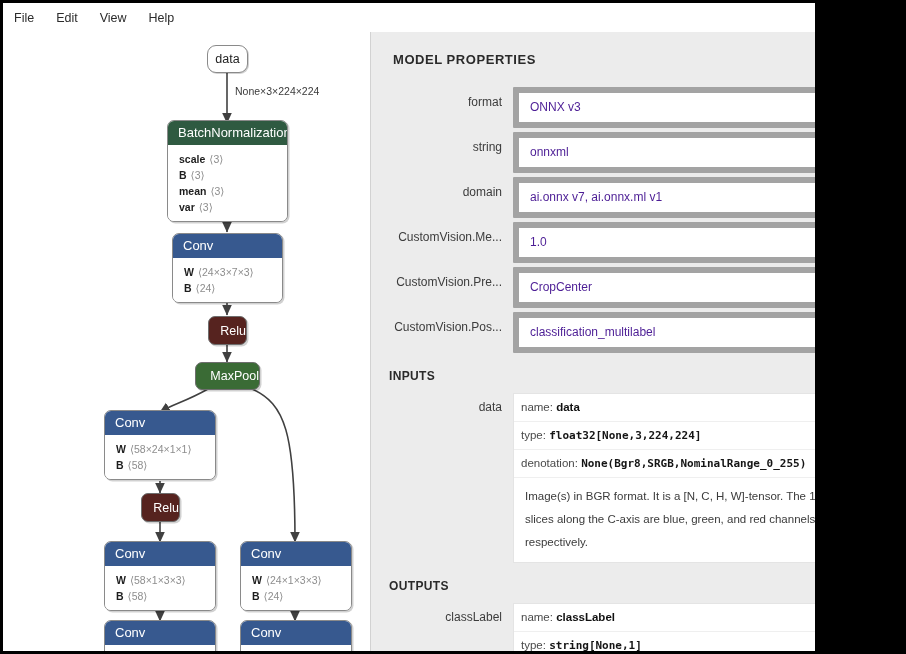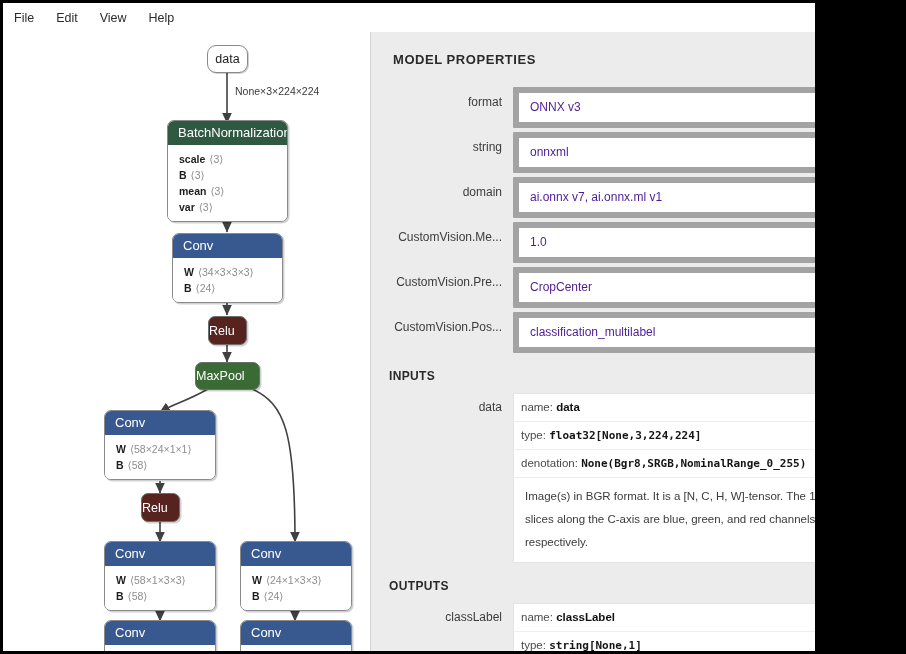--- a/index.html
+++ b/index.html
@@ -83,21 +83,21 @@
     line-height:16px;
     white-space:nowrap;
     color:#1d1d1d;
   }
   .param-name{font-weight:bold;}
   .param-dim{color:#8d8d8d;margin-left:4px;}
 
   .node-simple{
     border:1.2px solid #6e6e6e;
     border-radius:7px;
-    display:flex;align-items:center;justify-content:flex-start;
+    display:flex;align-items:center;justify-content:flex-end;
     color:#fff;font-size:12.5px;
     box-shadow:1.5px 1.5px 0 rgba(0,0,0,0.18);
   }
 
   .edge-label{
     position:absolute;
     font-size:10.5px;color:#3a3a3a;
     white-space:nowrap;
   }
 
@@ -287,21 +287,21 @@
         <div class="param-row">
           <span class="param-name">var</span><span class="param-dim">⟨3⟩</span>
         </div>
       </div>
     </div>
 
     <div class="node node-box" style="left:169px;top:201px;width:111px;">
       <div class="node-header" style="background:#37598f;">Conv</div>
       <div class="node-params">
         <div class="param-row">
-          <span class="param-name">W</span><span class="param-dim">⟨34×3×3×3⟩</span>
+          <span class="param-name">W</span><span class="param-dim">⟨24×3×7×3⟩</span>
         </div>
         <div class="param-row">
           <span class="param-name">B</span><span class="param-dim">⟨24⟩</span>
         </div>
       </div>
     </div>
 
     <div class="node node-simple" style="left:205px;top:284px;width:39px;height:29px;background:#56231f;">
       <span>Relu</span>
     </div>

